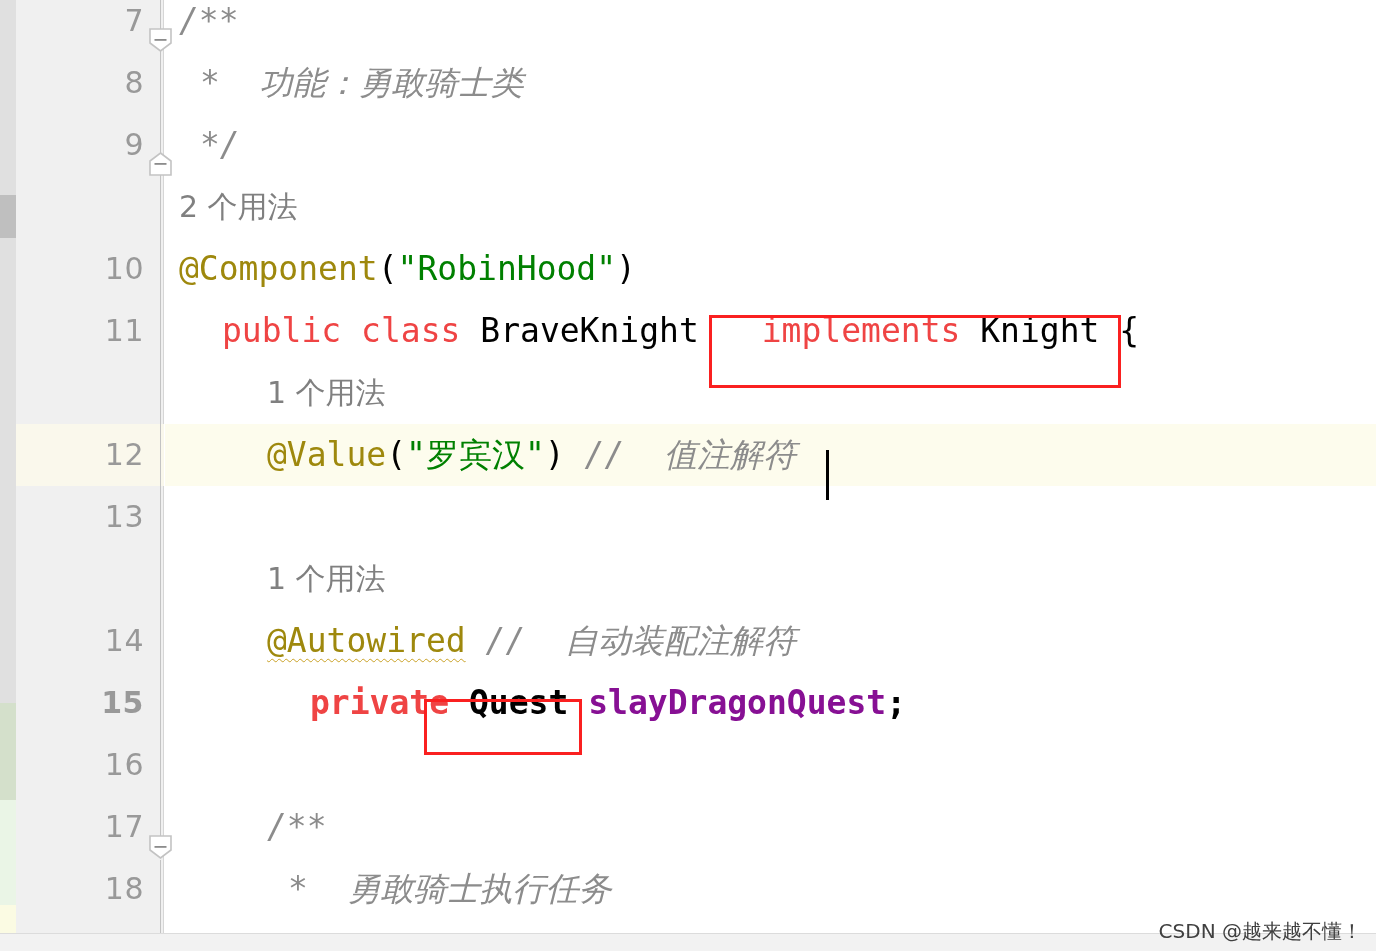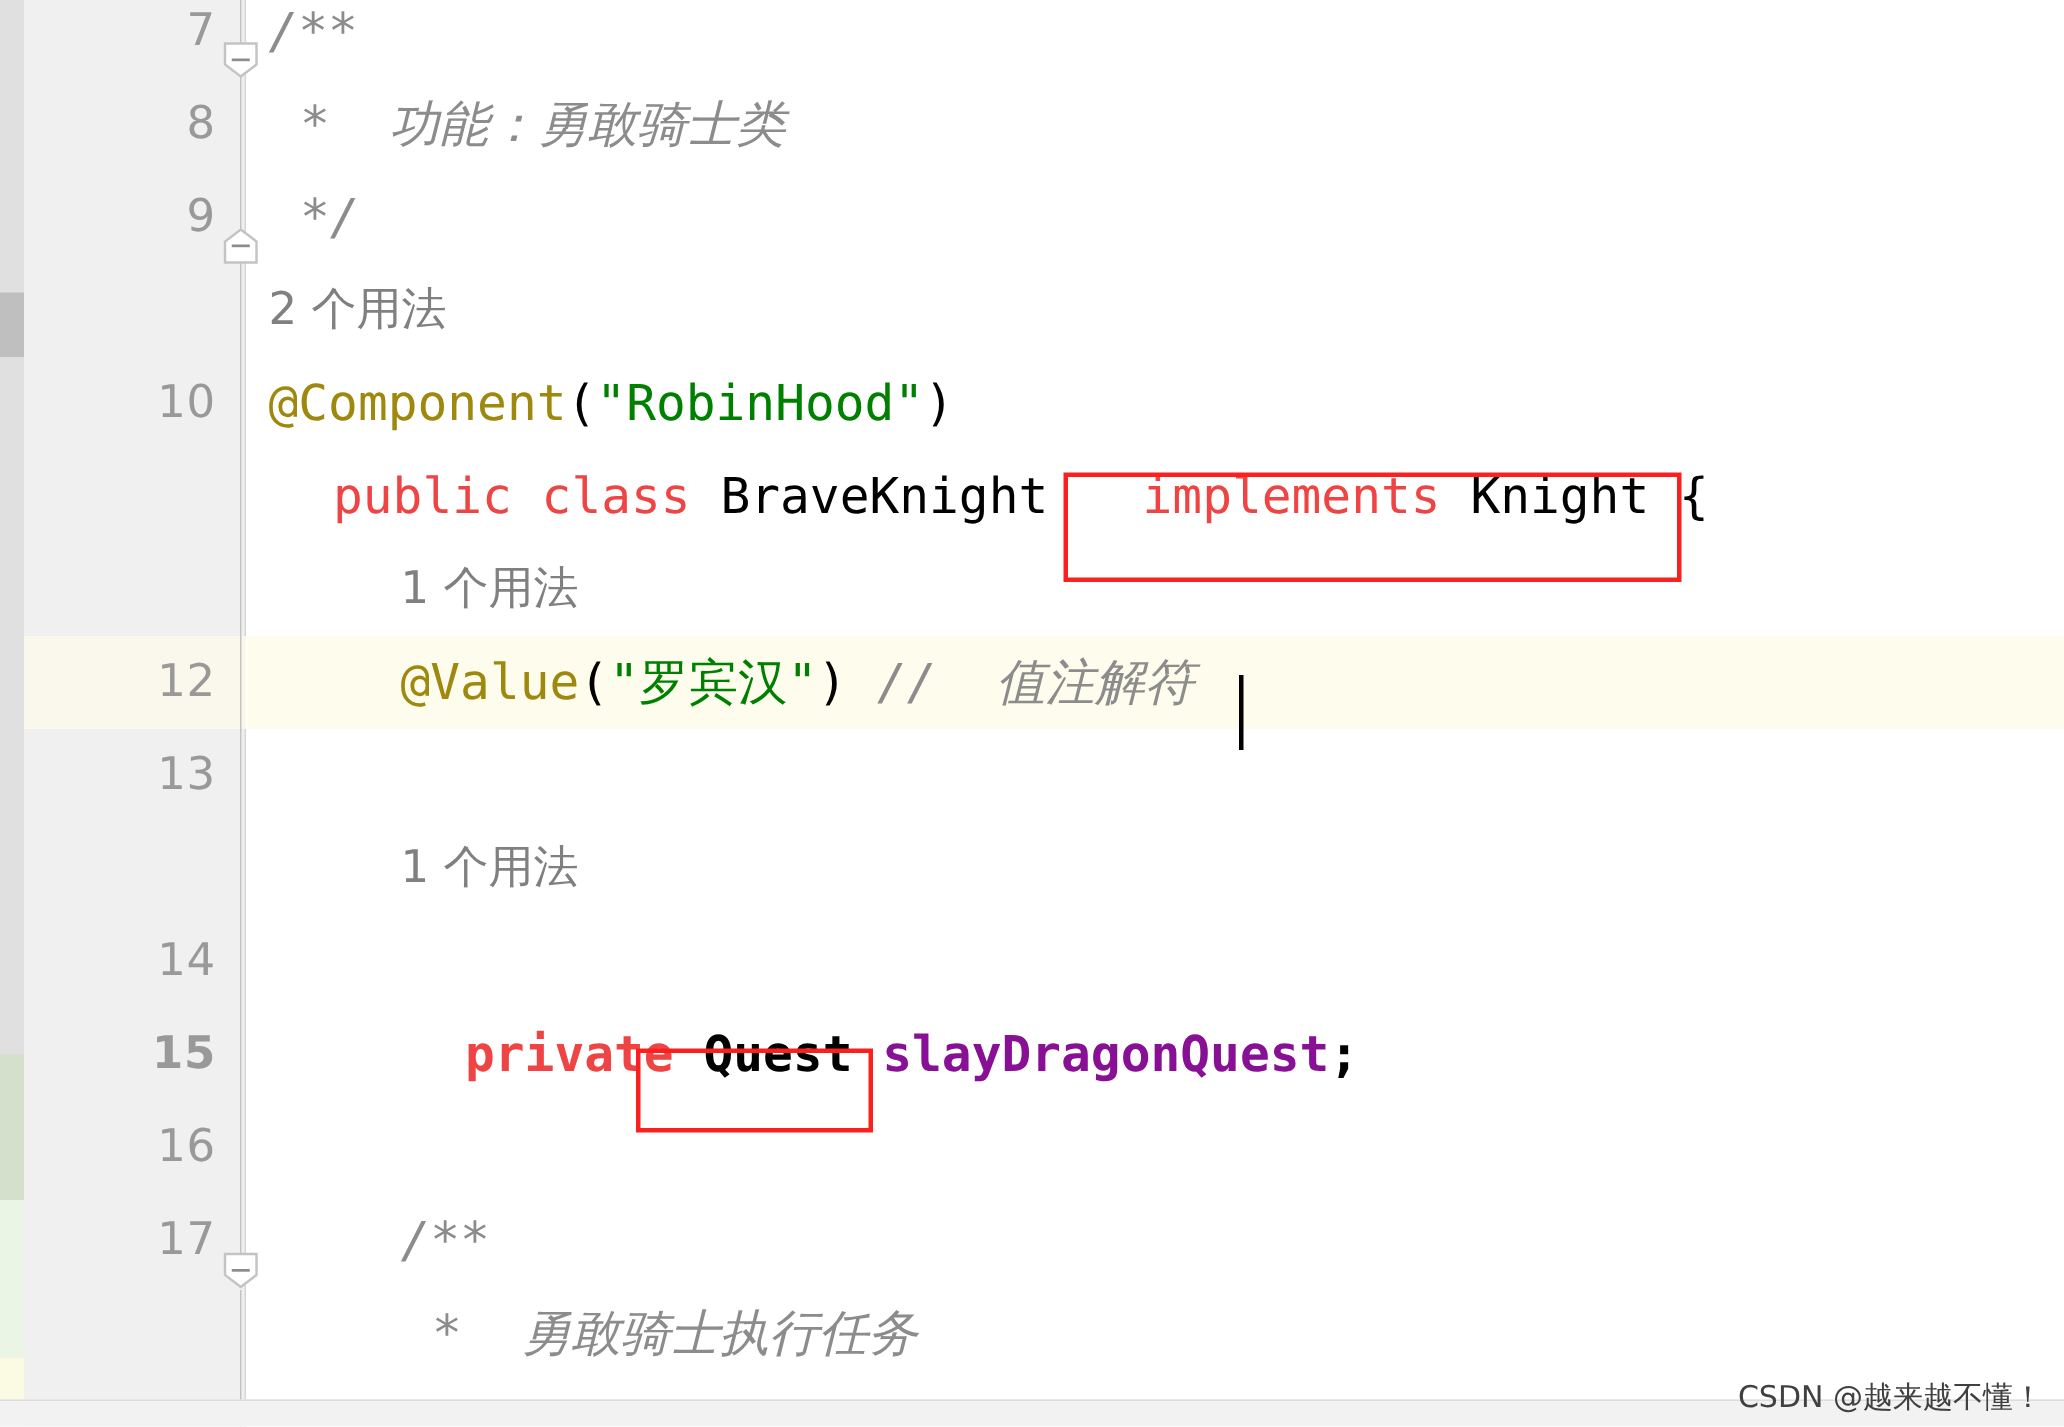--- a/index.html
+++ b/index.html
@@ -216,53 +216,56 @@
         <div class="code" style="left: 200px;"><span class="cmt">*/</span></div>
       </div>
       <div class="row" style="top: 176px;">
         <div class="hint" style="left: 179px;">2 个用法</div>
       </div>
       <div class="row" style="top: 238px;">
         <div class="lineno">10</div>
         <div class="code" style="left: 179px;"><span class="anno">@Component</span><span class="punct">(</span><span class="str">"RobinHood"</span><span class="punct">)</span></div>
       </div>
       <div class="row" style="top: 300px;">
+        <div class="lineno">11</div>
         <div class="code" style="left: 179px;"><span class="kw">public class </span><span class="cls">BraveKnight </span><span class="kw">implements </span><span class="cls">Knight </span><span class="punct">{</span></div>
       </div>
       <div class="row" style="top: 362px;">
         <div class="hint" style="left: 267px;">1 个用法</div>
       </div>
       <div class="row highlighted" style="top: 424px;">
         <div class="row-gutter-bg"></div>
         <div class="row-text-bg"></div>
         <div class="lineno">12</div>
         <div class="code" style="left: 267px;"><span class="anno">@Value</span><span class="punct">(</span><span class="str">"罗宾汉"</span><span class="punct">) </span><span class="cmt">//  值注解符</span></div>
       </div>
       <div class="row" style="top: 486px;">
         <div class="lineno">13</div>
       </div>
       <div class="row" style="top: 548px;">
         <div class="hint" style="left: 267px;">1 个用法</div>
       </div>
       <div class="row" style="top: 610px;">
         <div class="lineno">14</div>
+        <div class="code" style="left: 267px;"><span class="anno squiggle">@Autowired</span><span class="punct"> </span><span class="cmt">//  自动装配注解符</span></div>
       </div>
       <div class="row" style="top: 672px; font-weight: bold;">
         <div class="lineno">15</div>
         <div class="code" style="left: 267px;"><span class="kw">private </span><span class="cls">Quest </span><span class="fld">slayDragonQuest</span><span class="punct">;</span></div>
       </div>
       <div class="row" style="top: 734px;">
         <div class="lineno">16</div>
         <div class="code" style="left: 267px;"></div>
       </div>
       <div class="row" style="top: 796px;">
         <div class="lineno">17</div>
         <div class="code" style="left: 267px;"><span class="cmt">/**</span></div>
       </div>
       <div class="row" style="top: 858px;">
+        <div class="lineno">18</div>
         <div class="code" style="left: 288px;"><span class="cmt">*  勇敢骑士执行任务</span></div>
       </div>
     </div>
 
   <div id="fold-markers">
       <div class="fold-marker" style="top: 27px;">
         <svg width="25" height="26" viewBox="0 0 25 26">
           <path d="M2 2 H23 V16 L12.5 24 L2 16 Z" fill="#ffffff" stroke="#c3c3c3" stroke-width="1.6"></path>
           <rect x="6.5" y="12" width="12" height="1.8" fill="#8c8c8c"></rect>
         </svg>

